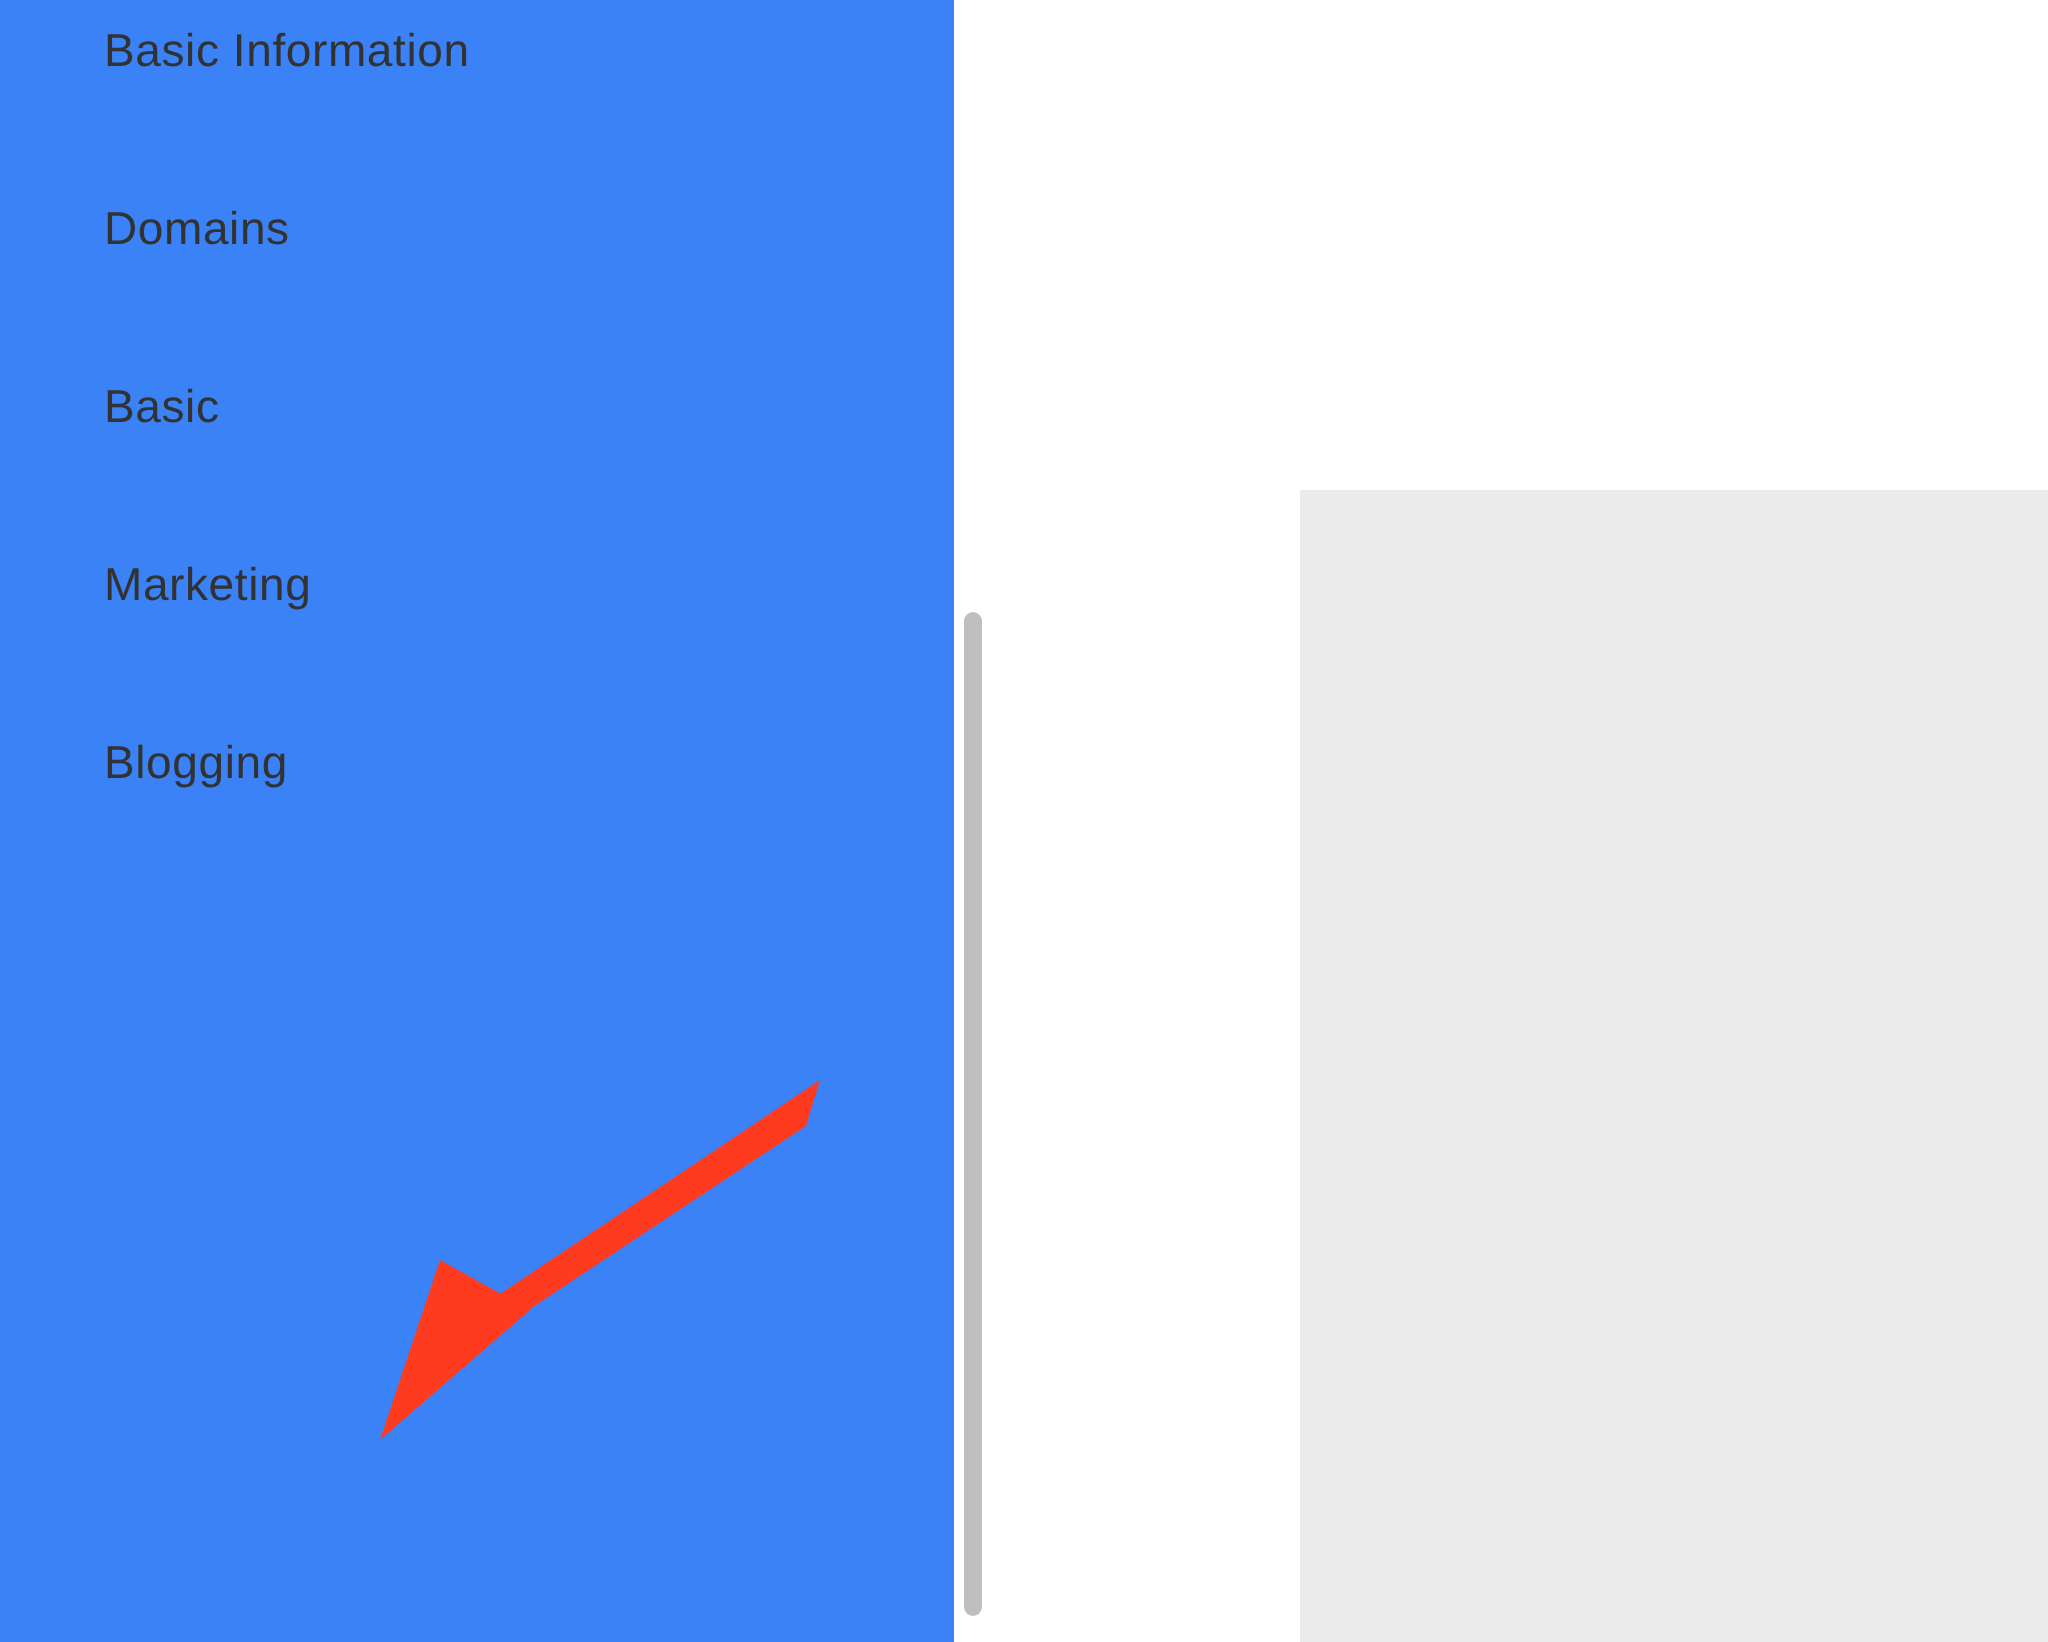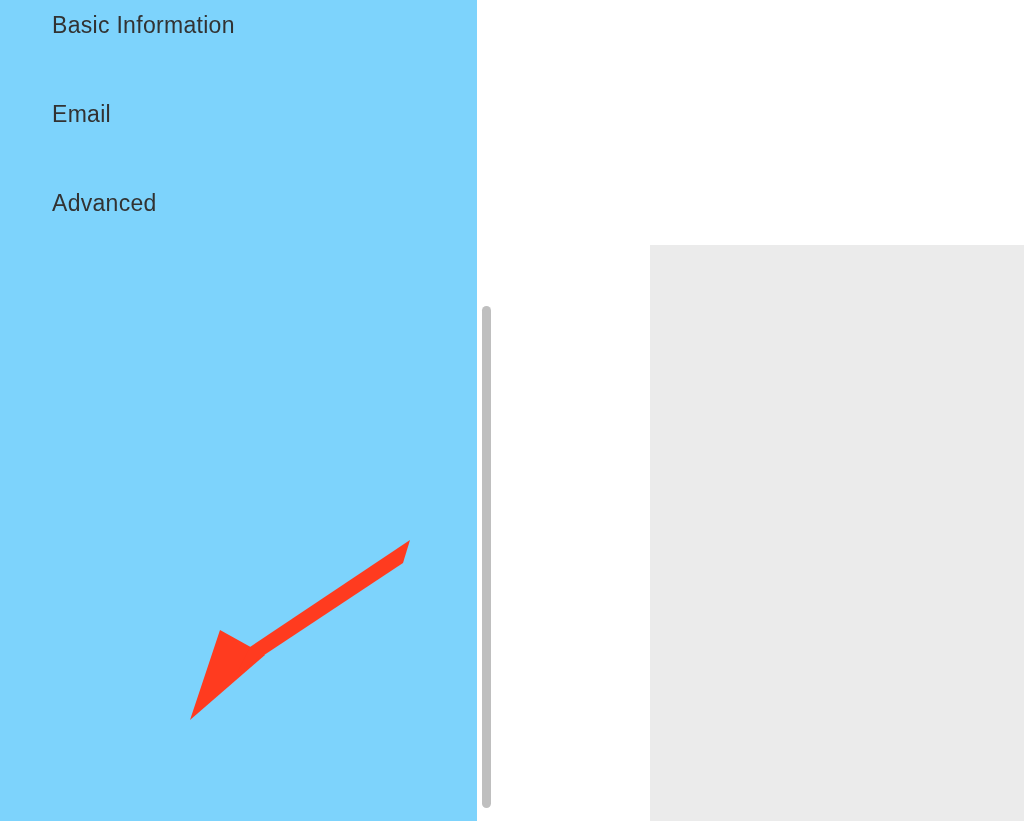--- a/index.html
+++ b/index.html
@@ -16,21 +16,21 @@
       position: relative;
       background: #ffffff;
     }
     
     .sidebar {
       position: absolute;
       left: 0;
       top: 0;
       width: 477px;
       height: 821px;
-      background: #7dd3fc;
+      background: #3b82f6;
       padding: 12px 0 0 52px;
     }
     
     .sidebar-item {
       display: block;
       font-size: 23px;
       font-weight: 400;
       color: #323232;
       letter-spacing: 0.3px;
       margin-bottom: 62px;
@@ -85,24 +85,30 @@
     }
   </style>
 </head>
 <body>
 
 <div class="sidebar">
   <div class="sidebar-item">
     <span>Basic Information</span>
   </div>
   <div class="sidebar-item">
-    <span>Email</span>
+    <span>Domains</span>
   </div>
   <div class="sidebar-item">
-    <span>Advanced</span>
+    <span>Basic</span>
+  </div>
+  <div class="sidebar-item">
+    <span>Marketing</span>
+  </div>
+  <div class="sidebar-item">
+    <span>Blogging</span>
   </div>
 </div>
 
 <div class="scrollbar-track"></div>
 <div class="scrollbar-thumb"></div>
 
 <div class="main-area"></div>
 <div class="placeholder-block"></div>
 
 <svg class="arrow-annotation" viewBox="0 0 230 200">

